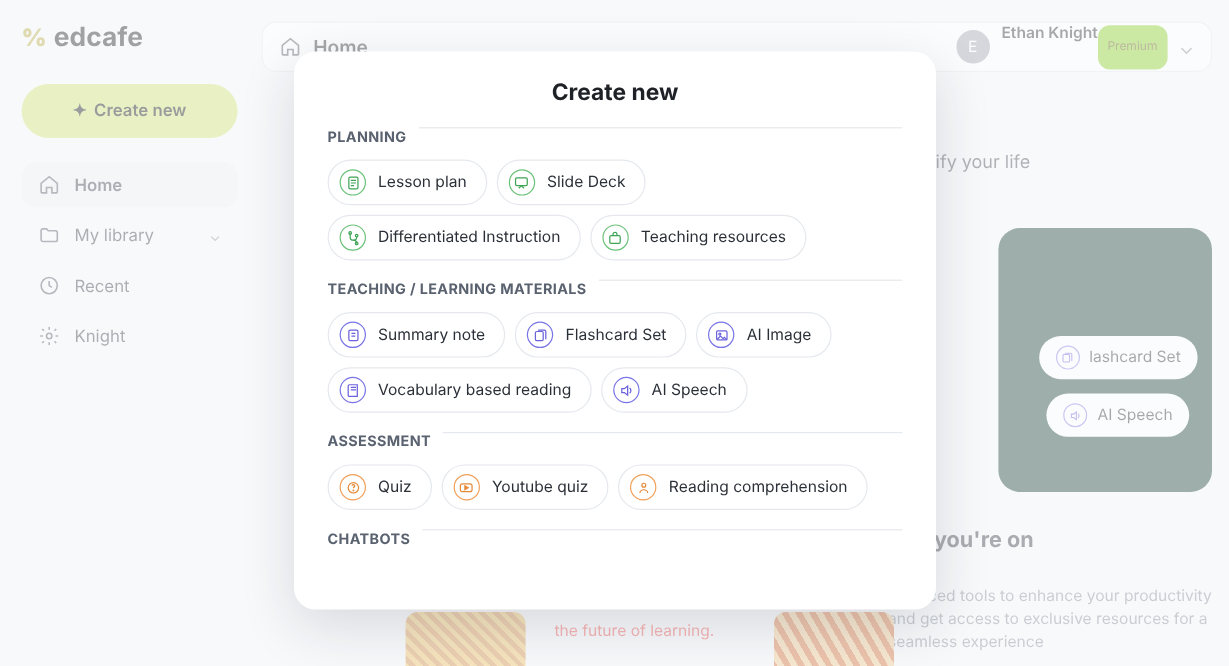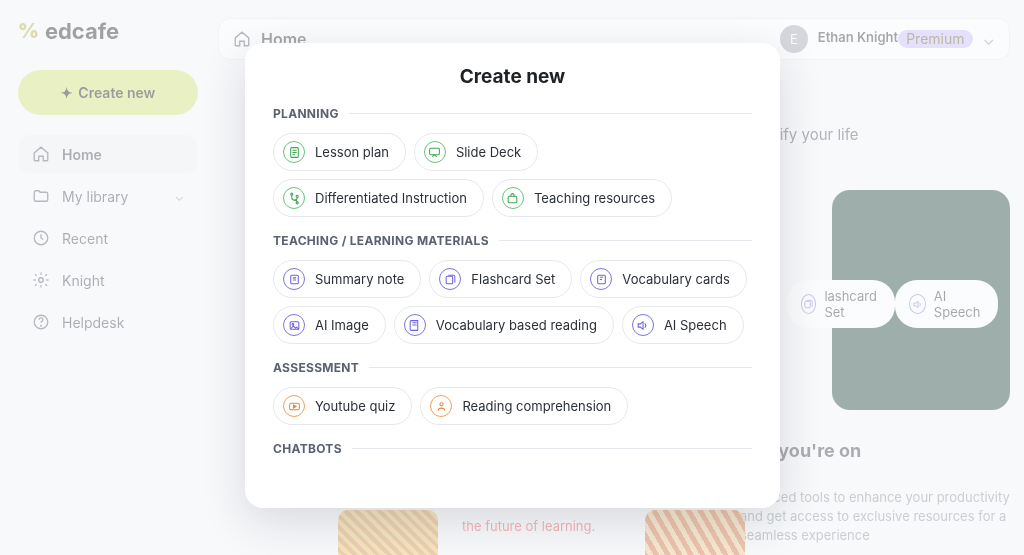--- a/index.html
+++ b/index.html
@@ -25,40 +25,40 @@
 .nav-ico{width:18px;height:18px;display:inline-flex;align-items:center;justify-content:center;color:var(--icon-grey)}
 .nav-ico svg{width:18px;height:18px;stroke:currentColor;fill:none;stroke-width:1.8}
 
 
 .header{position:absolute;left:218px;top:18px;right:14px;height:42px;border:1px solid var(--border);border-radius:12px;background:var(--white);display:flex;align-items:center;padding:0 14px;gap:10px}
 .crumb{font-weight:600}
 .user{margin-left:auto;display:flex;align-items:center;gap:10px}
 .avatar{width:28px;height:28px;border-radius:50%;background:#9b9faa;color:#fff;display:flex;align-items:center;justify-content:center;font-size:13px}
 .user-meta{display:flex;flex-direction:row;align-items:flex-start;line-height:1.1}
 .user-name{font-size:13px;font-weight:600}
-.user-badge{background:#c4b5fd;color:#5a4f0e;font-size:14px;padding:1px 8px;border-radius:10px}
+.user-badge{background:#84cc16;color:#5a4f0e;font-size:10px;padding:13px 8px;border-radius:10px}
 
 
 .bg-main{position:absolute;left:218px;top:80px;right:14px;bottom:-40px;pointer-events:none}
 .hero-sub{position:absolute;left:540px;top:45px;font-size:15px;color:#3a3f49}
 .right-card{position:absolute;right:0;top:110px;width:178px;height:220px;background:#0a3329;border-radius:18px}
 .right-card .pill{background:#fff;border-radius:22px;padding:8px 14px;font-size:13px;display:inline-flex;align-items:center;gap:8px;margin:6px 0}
-.right-card .pills{position:absolute;right:12px;top:84px;display:flex;flex-direction:row;align-items:center}
+.right-card .pills{position:absolute;right:12px;top:84px;display:flex;flex-direction:column;align-items:center}
 .congrats{position:absolute;right:0;top:360px;width:270px}
 .congrats h3{margin:0 0 6px;font-size:18px;font-weight:700;color:#2a2f39}
 .congrats p{margin:0;font-size:13px;color:#7e8590;line-height:1.45}
 .bg-text{position:absolute;left:244px;top:438px;font-size:13px;color:#ef4444}
 .thumb{position:absolute;width:100px;height:70px;border-radius:10px;background:repeating-linear-gradient(45deg,#f2c05a,#f2c05a 4px,#d88b3e 4px,#d88b3e 8px)}
 
 
 .mask{position:absolute;inset:0;background:var(--dim)}
 .modal{position:absolute;left:245px;top:43px;width:535px;bottom:47px;background:var(--white);border-radius:18px;box-shadow:0 14px 46px rgba(20,25,40,.14);padding:22px 28px 18px;overflow:hidden}
 .modal h2{margin:0 0 18px;text-align:center;font-size:19px;font-weight:700}
 .section{margin-bottom:16px}
-.sec-head{display:flex;align-items:center;gap:10px;margin-bottom:12px}
+.sec-head{display:flex;align-items:flex-start;gap:10px;margin-bottom:12px}
 .sec-title{font-size:12px;font-weight:700;letter-spacing:.3px;color:#5a6270}
 .sec-head .rule{flex:1;height:1px;background:var(--border)}
 .opts{display:flex;flex-wrap:wrap;gap:8px}
 .opt{border:1px solid var(--border);border-radius:22px;background:#fff;padding:7px 16px 7px 9px;display:flex;align-items:center;gap:10px;font-size:13px;color:#2b3038;cursor:pointer;position:relative}
 .opt .ico{width:22px;height:22px;border-radius:50%;display:flex;align-items:center;justify-content:center}
 .ico svg{width:13px;height:13px;stroke-width:1.9;fill:none}
 .ico-green{border:1.5px solid #6bc27a;color:#3fa455}
 .ico-indigo{border:1.5px solid #7a75e6;color:#6b61dd}
 .ico-orange{border:1.5px solid #f0a05a;color:#e48a3a}
 .ico-green svg{stroke:#3fa455}.ico-indigo svg{stroke:#6b61dd}.ico-orange svg{stroke:#e48a3a}
@@ -106,30 +106,20 @@
     </div>
     <div class="nav-item">
       <span class="nav-ico">
           <svg viewBox="0 0 24 24">
             <circle cx="12" cy="12" r="3"></circle>
             <path d="M12 2v3M12 19v3M4.2 4.2l2 2M17.8 17.8l2 2M2 12h3M19 12h3M4.2 19.8l2-2M17.8 6.2l2-2"></path>
           </svg>
         </span>
       <span>Knight</span>
     </div>
-    <div class="nav-item">
-      <span class="nav-ico">
-          <svg viewBox="0 0 24 24">
-            <circle cx="12" cy="12" r="9"></circle>
-            <path d="M9.5 9a2.5 2.5 0 1 1 3.5 2.3c-.9.4-1 1-1 1.7"></path>
-            <circle cx="12" cy="17" r=".5" fill="currentColor"></circle>
-          </svg>
-        </span>
-      <span>Helpdesk</span>
-    </div>
   </div>
 </div>
 
 <div class="header">
   <span class="nav-ico">
       <svg viewBox="0 0 24 24">
         <path d="M3 10.5 12 3l9 7.5V20a1 1 0 0 1-1 1h-5v-6h-6v6H4a1 1 0 0 1-1-1Z"></path>
       </svg>
     </span>
   <span class="crumb">Home</span>
@@ -249,29 +239,20 @@
             <svg viewBox="0 0 24 24">
               <rect x="4" y="6" width="12" height="14" rx="2"></rect>
               <path d="M8 4h10a2 2 0 0 1 2 2v12"></path>
             </svg>
           </span>
           <span class="lbl">Flashcard Set</span>
         </div>
       <div class="opt">
           <span class="ico ico-indigo">
             <svg viewBox="0 0 24 24">
-              <rect x="5" y="4" width="14" height="16" rx="2"></rect>
-              <path d="M9 8h6M9 12h4"></path>
-            </svg>
-          </span>
-          <span class="lbl">Vocabulary cards</span>
-        </div>
-      <div class="opt">
-          <span class="ico ico-indigo">
-            <svg viewBox="0 0 24 24">
               <rect x="4" y="5" width="16" height="14" rx="2"></rect>
               <circle cx="9" cy="10" r="1.5"></circle>
               <path d="M5 18l5-5 4 4 2-2 4 4"></path>
             </svg>
           </span>
           <span class="lbl">AI Image</span>
         </div>
       <div class="opt">
           <span class="ico ico-indigo">
             <svg viewBox="0 0 24 24">
@@ -295,20 +276,30 @@
 
   <div class="section">
     <div class="sec-head">
         <span class="sec-title">ASSESSMENT</span>
         <span class="rule"></span>
       </div>
     <div class="opts">
       <div class="opt">
           <span class="ico ico-orange">
             <svg viewBox="0 0 24 24">
+              <circle cx="12" cy="12" r="8"></circle>
+              <path d="M10 9a2 2 0 1 1 2.7 1.9c-.7.3-.7.8-.7 1.6"></path>
+              <circle cx="12" cy="16" r=".6" fill="currentColor"></circle>
+            </svg>
+          </span>
+          <span class="lbl">Quiz</span>
+        </div>
+      <div class="opt">
+          <span class="ico ico-orange">
+            <svg viewBox="0 0 24 24">
               <rect x="3" y="6" width="18" height="12" rx="3"></rect>
               <path d="M10 9l5 3-5 3z" fill="currentColor"></path>
             </svg>
           </span>
           <span class="lbl">Youtube quiz</span>
         </div>
       <div class="opt">
           <span class="ico ico-orange">
             <svg viewBox="0 0 24 24">
               <circle cx="12" cy="8" r="3"></circle>

